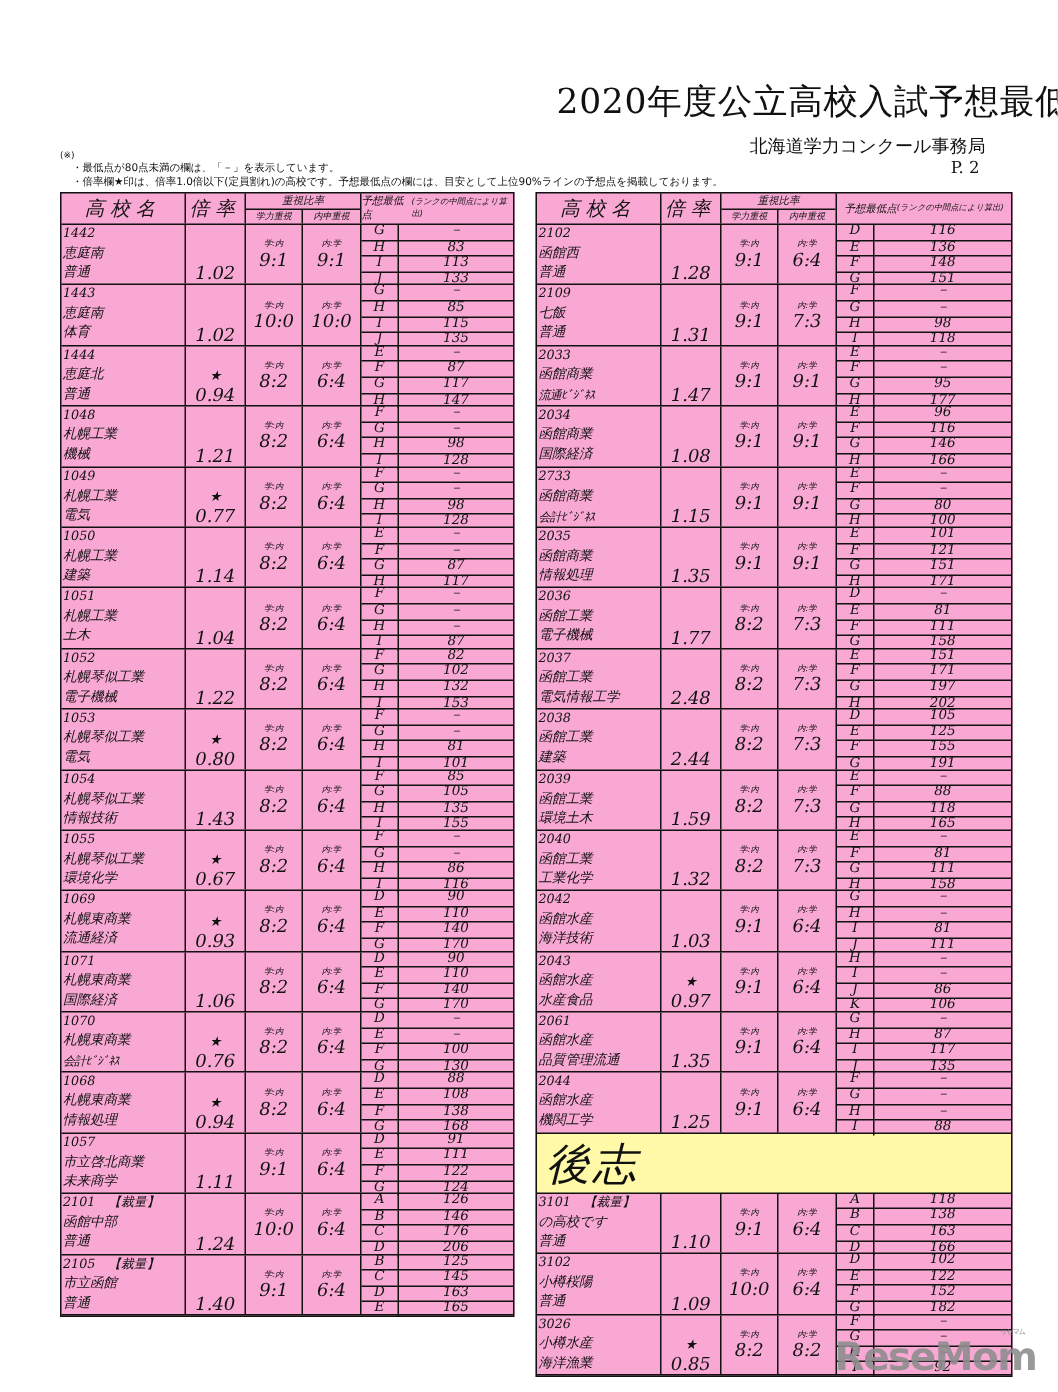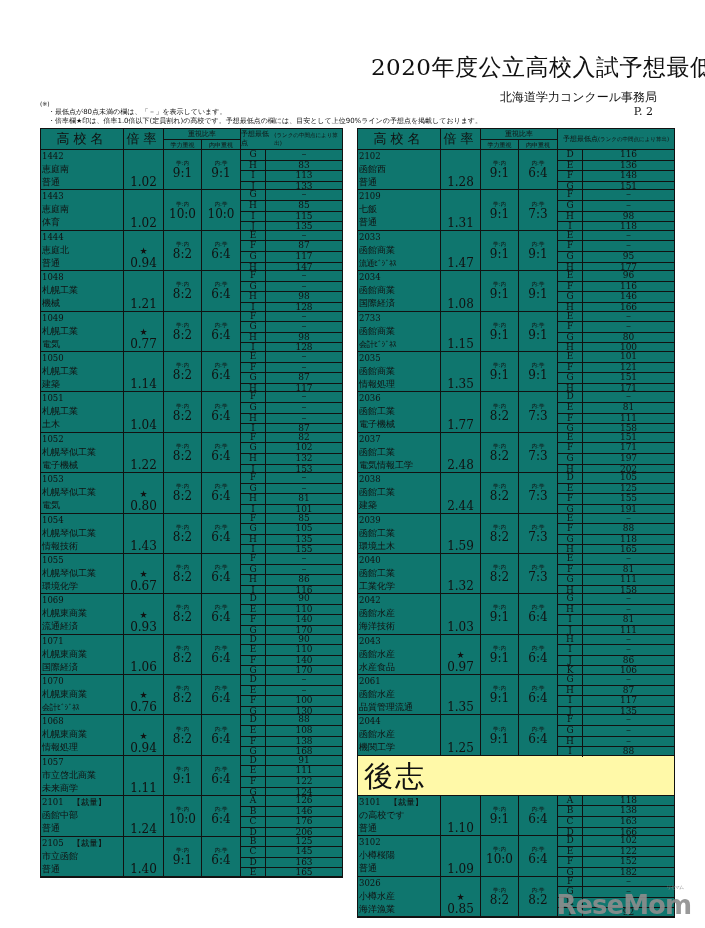--- a/index.html
+++ b/index.html
@@ -7,21 +7,21 @@
          font-family: "DejaVu Serif", "Liberation Serif", serif; color: #111; }
   .title { position: absolute; top: 52px; left: 0; width: 705px; text-align: right;
            font-size: 23px; letter-spacing: 0.5px; font-family: "DejaVu Serif", serif; margin-left: 32px; }
   .org { position: absolute; top: 89px; right: 48px; font-size: 12px;
          font-family: "DejaVu Sans", sans-serif; }
   .page { position: absolute; top: 105px; right: 52px; font-size: 11px; font-family: "DejaVu Serif", serif; }
   .notes { position: absolute; top: 99px; left: 40px; font-size: 7px; line-height: 9px;
            font-family: "DejaVu Sans", sans-serif; }
   .notes .mark { font-size: 6px; }
   .notes div.n { padding-left: 8px; }
-  .tbl { position: absolute; top: 128px; border: 1.5px solid #111; background: #0f766e; }
+  .tbl { position: absolute; top: 128px; border: 1.5px solid #111; background: #f9a8d4; font-style: italic; }
   .tbl.left { left: 40px; width: 301px; }
   .tbl.right { left: 357px; width: 316px; }
   .hdr { display: flex; height: 20px; border-bottom: 1.5px solid #111; }
   .c-name { width: 83px; border-right: 1px solid #111; box-sizing: border-box; }
   .c-rate { width: 40px; border-right: 1px solid #111; box-sizing: border-box; }
   .c-w1 { width: 38px; border-right: 1px solid #111; box-sizing: border-box; }
   .c-w2 { width: 39px; border-right: 1px solid #111; box-sizing: border-box; }
   .c-pred { flex: 1; box-sizing: border-box; }
   .hdr .c-name, .hdr .c-rate { display: flex; align-items: center; justify-content: center;
            font-size: 13px; letter-spacing: 4px; font-family: "DejaVu Sans", sans-serif; }

